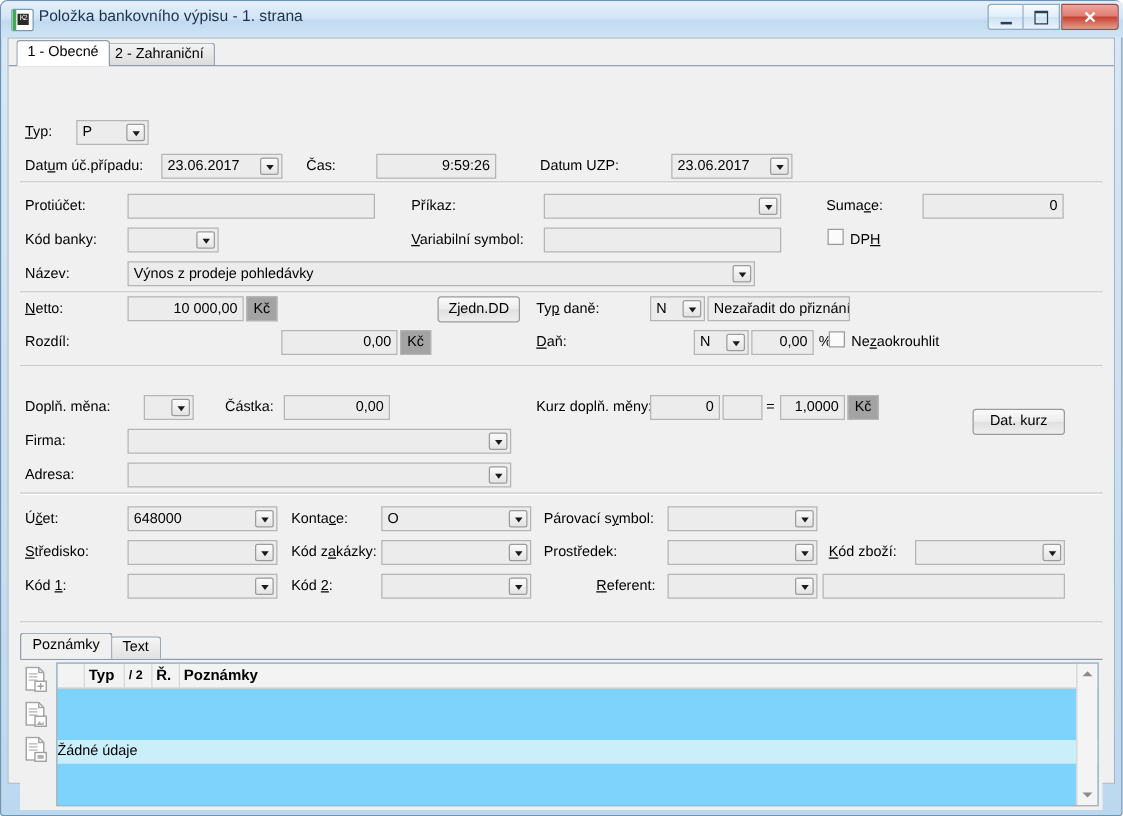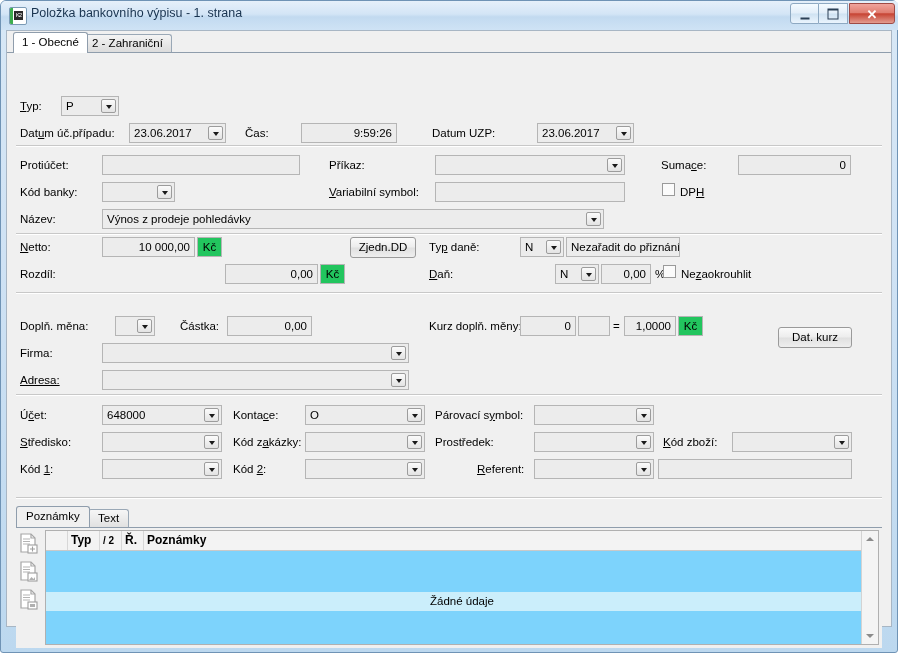--- a/index.html
+++ b/index.html
@@ -212,21 +212,21 @@
     border: 1px solid #9a9a9a;
     background: #fbfbfb;
   }
   .unit {
     position: absolute;
     box-sizing: border-box;
     height: 20px; line-height: 18px;
     font-size: 11.5px;
     text-align: center;
     border: 1px solid #b5b5b5;
-    background: #22c55e;
+    background: #a3a3a3;
   }
   .pct {
     position: absolute;
     font-size: 11.5px; line-height: 14px;
   }
   u.acc { text-decoration: underline; }
 
   
   #notes {
     position: absolute;
@@ -286,21 +286,20 @@
     white-space: nowrap;
     color: #000;
   }
   .hcell.sortcol { font-weight: bold; font-size: 10px; }
   #emptyrow {
     position: absolute; left: 0; top: 61px;
     width: 832px; height: 19px;
     background: #cbeefb;
     line-height: 19px;
     font-size: 11.5px;
-    text-align: center;
     color: #000;
   }
   #vscroll {
     position: absolute; right: 0; top: 0;
     width: 17px; height: 113px;
     background: #f4f4f4;
     border-left: 1px solid #d3d3d3;
     box-sizing: border-box;
   }
   .sbtn { position: absolute; left: 0; width: 16px; height: 16px; }
@@ -444,21 +443,21 @@
       <div class="fld r" style="left:617px; top:263px; width:52px;">1,0000</div>
       <div class="unit" style="left:671px; top:263px; width:25px;">Kč</div>
       <div class="btn" style="left:771px; top:274px; width:74px;">Dat. kurz</div>
 
       <div class="lbl" style="left:13px; top:293px;">Firma:</div>
       <div class="combo" style="left:95px; top:290px; width:307px;">
         <span></span>
         <span class="arrow"></span>
       </div>
 
-      <div class="lbl" style="left:13px; top:320px;text-decoration:underline;">Adresa:</div>
+      <div class="lbl" style="left:13px; top:320px;">Adresa:</div>
       <div class="combo" style="left:95px; top:317px; width:307px;">
         <span></span>
         <span class="arrow"></span>
       </div>
 
       <div class="sep" style="left:9px; top:341px; width:866px;"></div>
 
       <div class="lbl" style="left:13px; top:355px;">Ú<u class="acc">č</u>et:</div>
       <div class="combo" style="left:95px; top:352px; width:120px;">
         <span>648000</span>

